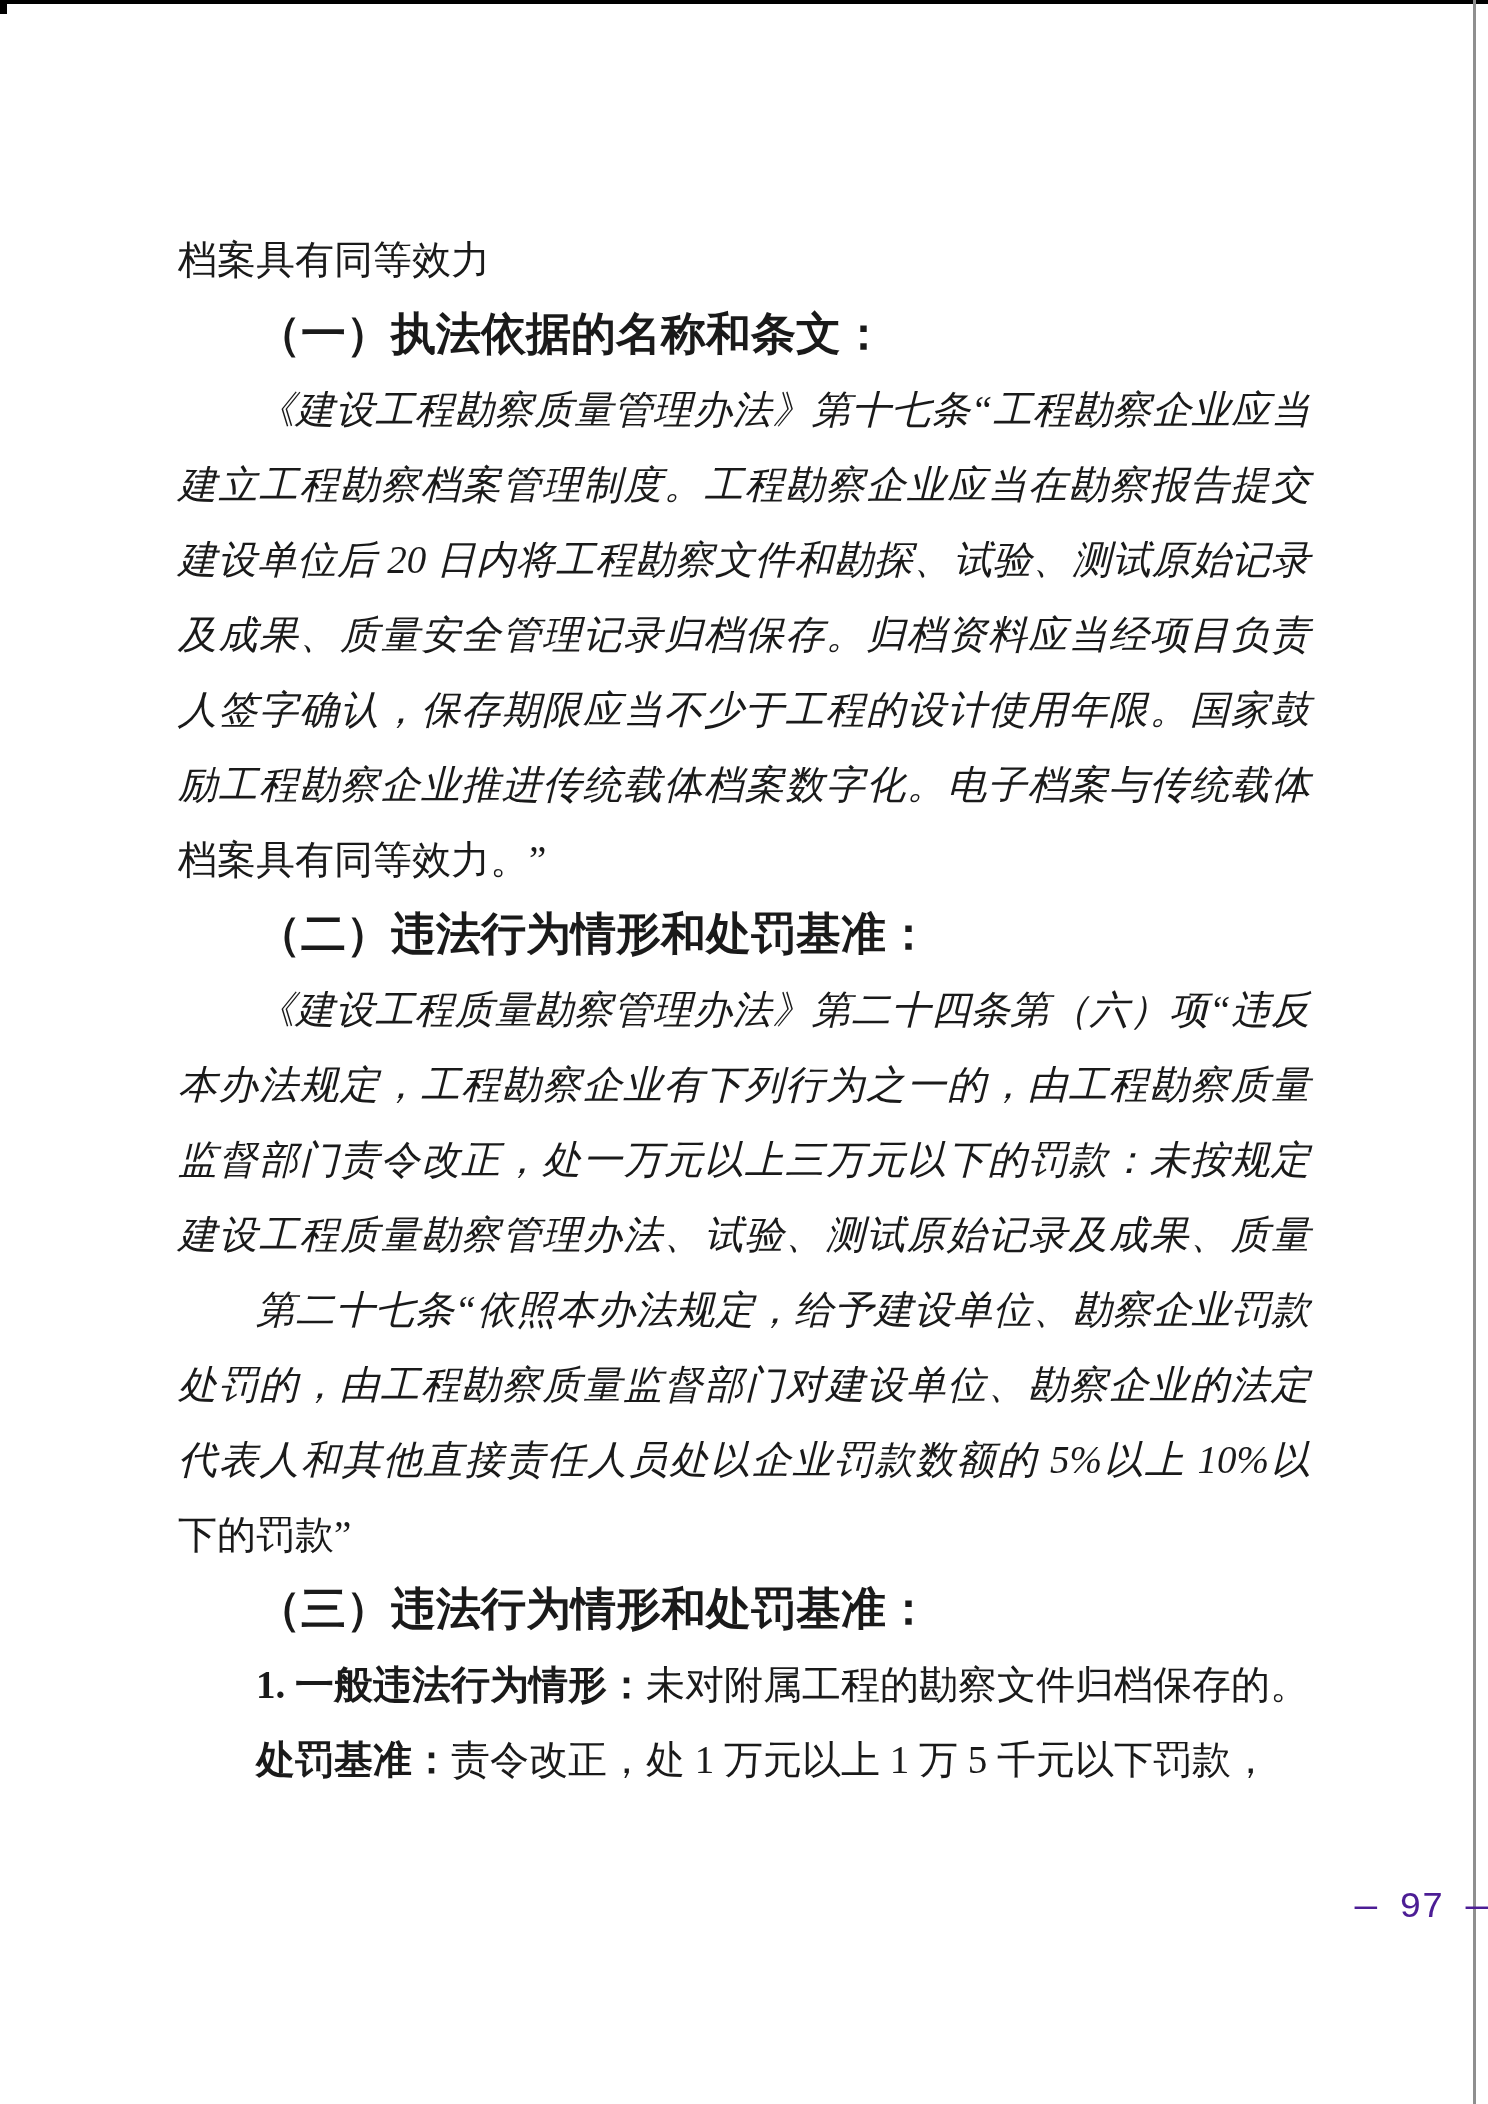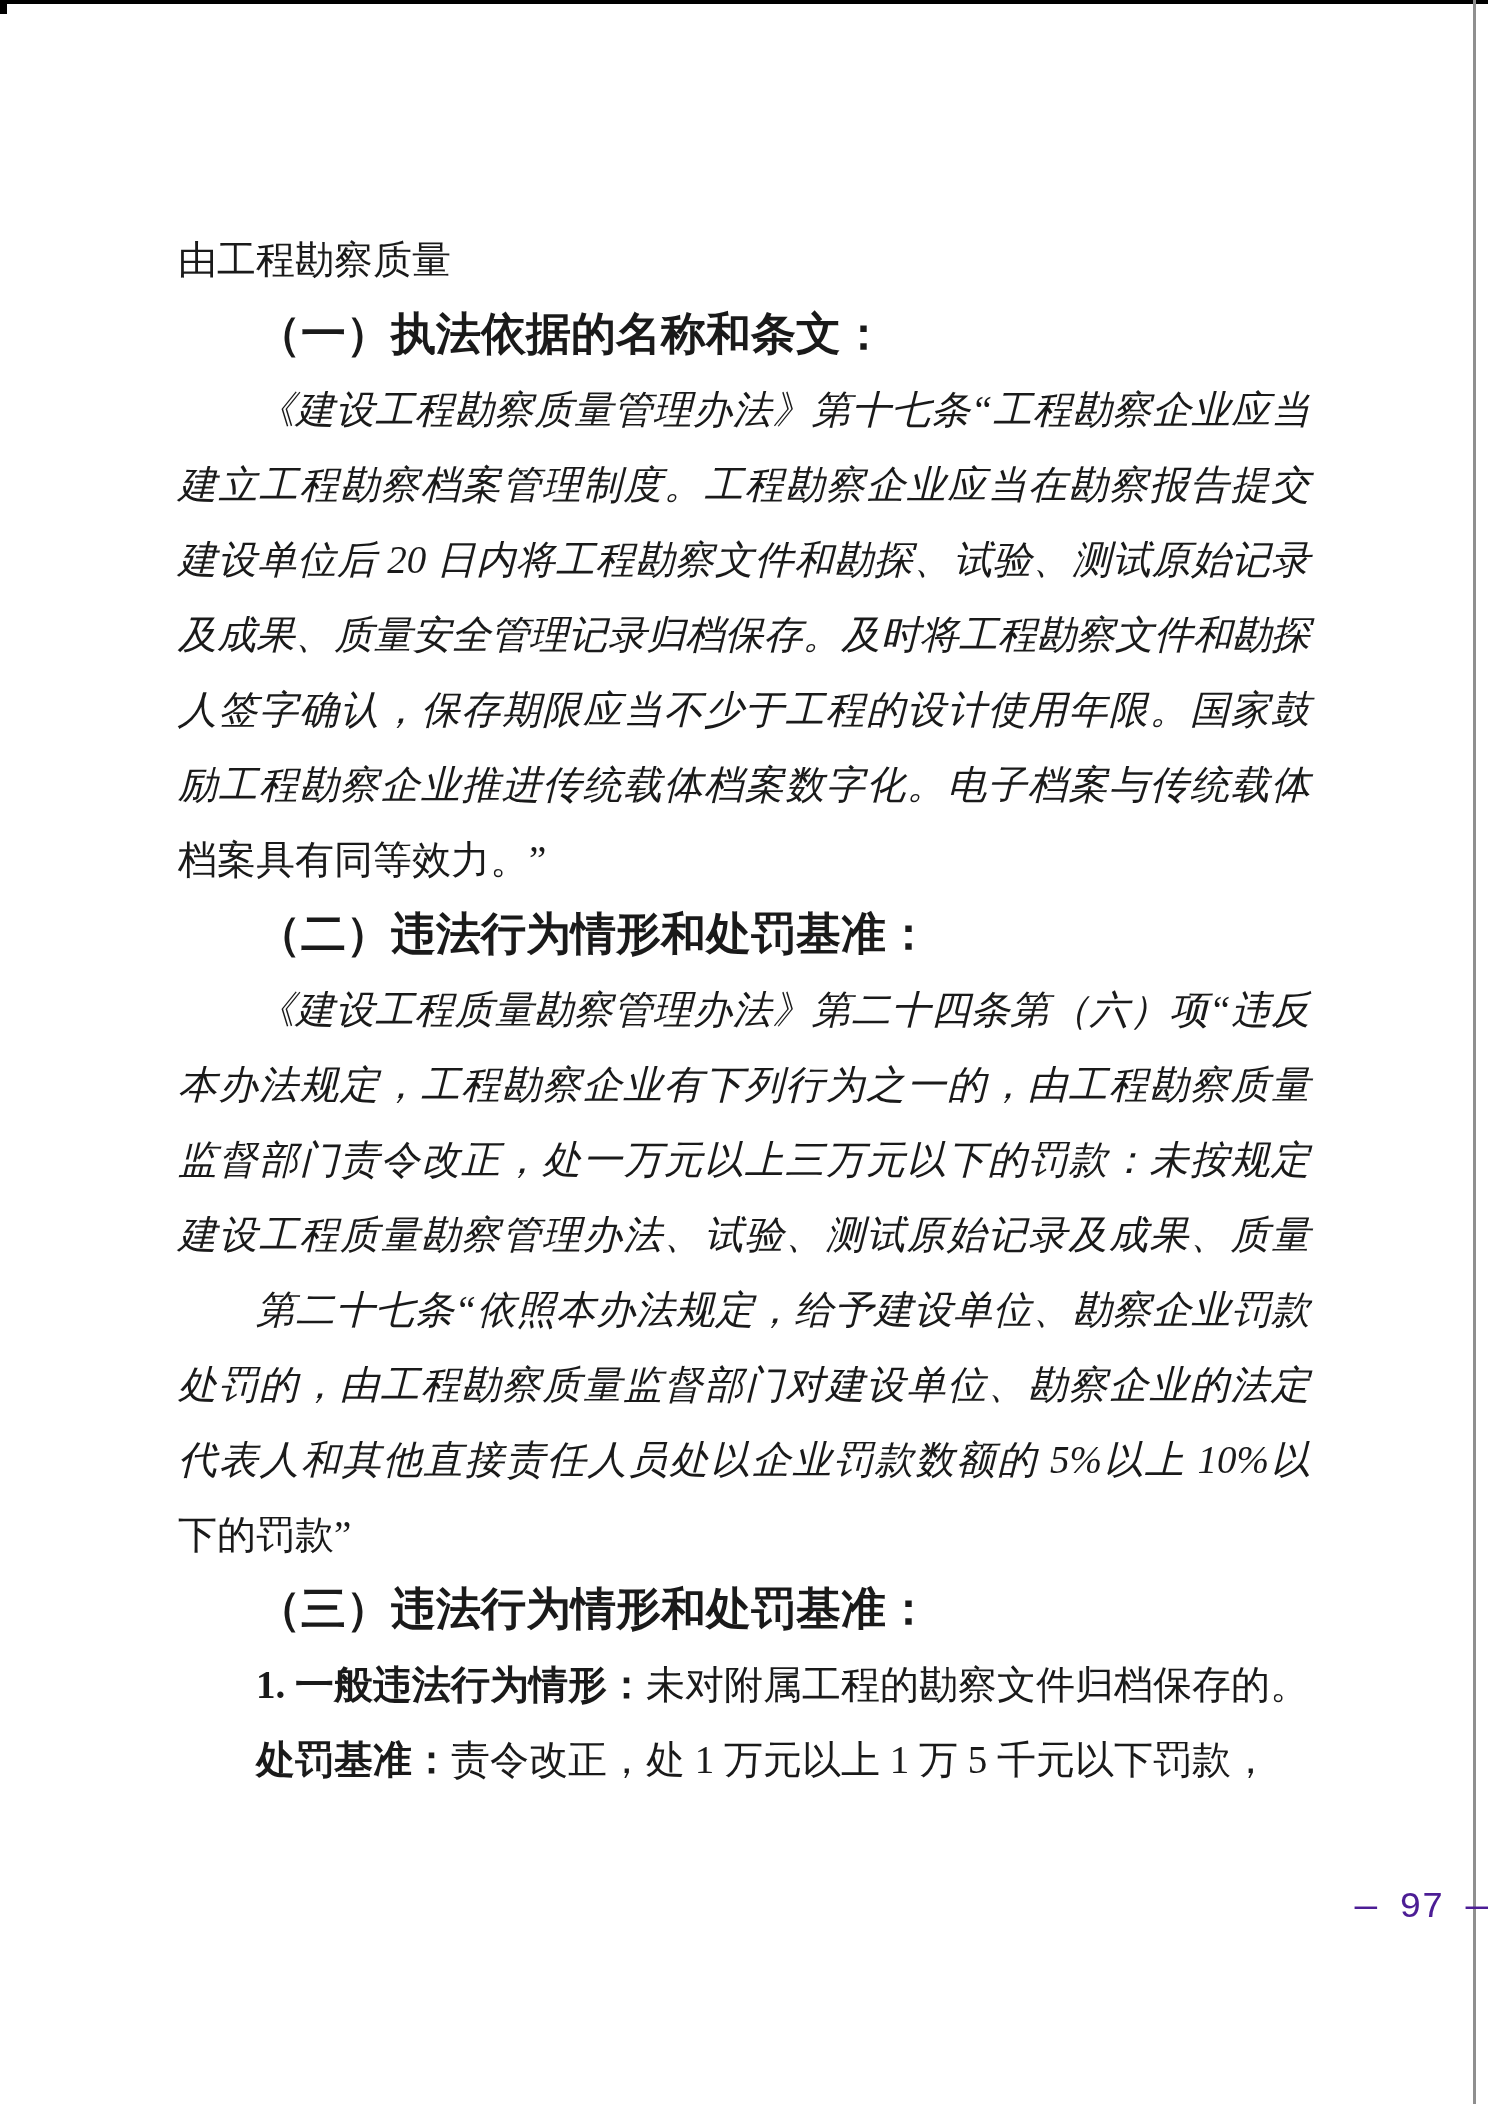--- a/index.html
+++ b/index.html
@@ -52,26 +52,26 @@
 </style>
 </head>
 <body>
 
 <div class="page">
   <div class="top-bar" style="background: rgb(0, 0, 0);"></div>
   <div class="corner-mark" style="background: rgb(0, 0, 0);"></div>
   <div class="right-line" style="background: rgb(143, 143, 143);"></div>
 
   <div class="doc-body" id="doc-body">
-      <div class="line body"><span class="seg">由工程勘察质量</span></div>
+      <div class="line body"><span class="seg">档案具有同等效力</span></div>
       <div class="line heading indent"><span class="seg b">（一）执法依据的名称和条文：</span></div>
       <div class="line body indent justify"><span class="seg">《建设工程勘察质量管理办法》第十七条“工程勘察企业应当</span></div>
       <div class="line body justify"><span class="seg">建立工程勘察档案管理制度。工程勘察企业应当在勘察报告提交</span></div>
       <div class="line body justify"><span class="seg">建设单位后 20 日内将工程勘察文件和勘探、试验、测试原始记录</span></div>
-      <div class="line body justify"><span class="seg">及成果、质量安全管理记录归档保存。及时将工程勘察文件和勘探</span></div>
+      <div class="line body justify"><span class="seg">及成果、质量安全管理记录归档保存。归档资料应当经项目负责</span></div>
       <div class="line body justify"><span class="seg">人签字确认，保存期限应当不少于工程的设计使用年限。国家鼓</span></div>
       <div class="line body justify"><span class="seg">励工程勘察企业推进传统载体档案数字化。电子档案与传统载体</span></div>
       <div class="line body"><span class="seg">档案具有同等效力。”</span></div>
       <div class="line heading indent"><span class="seg b">（二）违法行为情形和处罚基准：</span></div>
       <div class="line body indent justify"><span class="seg">《建设工程质量勘察管理办法》第二十四条第（六）项“违反</span></div>
       <div class="line body justify"><span class="seg">本办法规定，工程勘察企业有下列行为之一的，由工程勘察质量</span></div>
       <div class="line body justify"><span class="seg">监督部门责令改正，处一万元以上三万元以下的罚款：未按规定</span></div>
       <div class="line body justify"><span class="seg">建设工程质量勘察管理办法、试验、测试原始记录及成果、质量</span></div>
       <div class="line body indent justify"><span class="seg">第二十七条“依照本办法规定，给予建设单位、勘察企业罚款</span></div>
       <div class="line body justify"><span class="seg">处罚的，由工程勘察质量监督部门对建设单位、勘察企业的法定</span></div>

